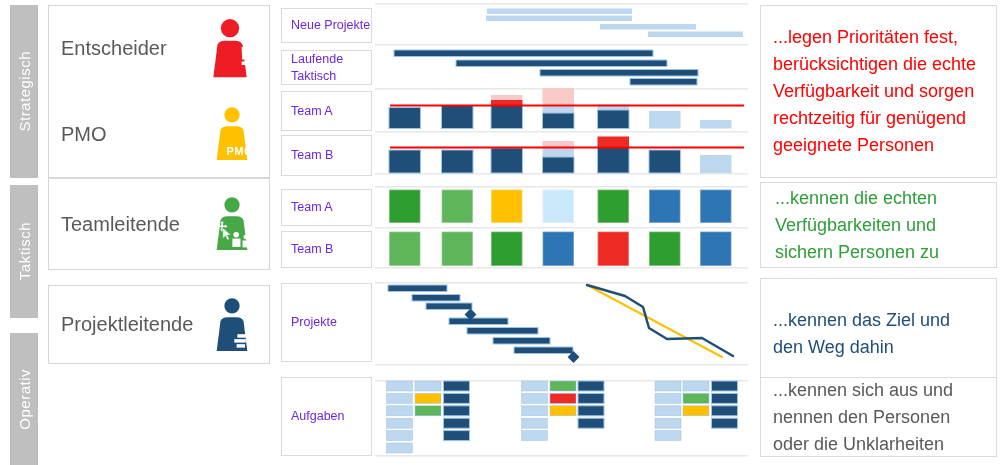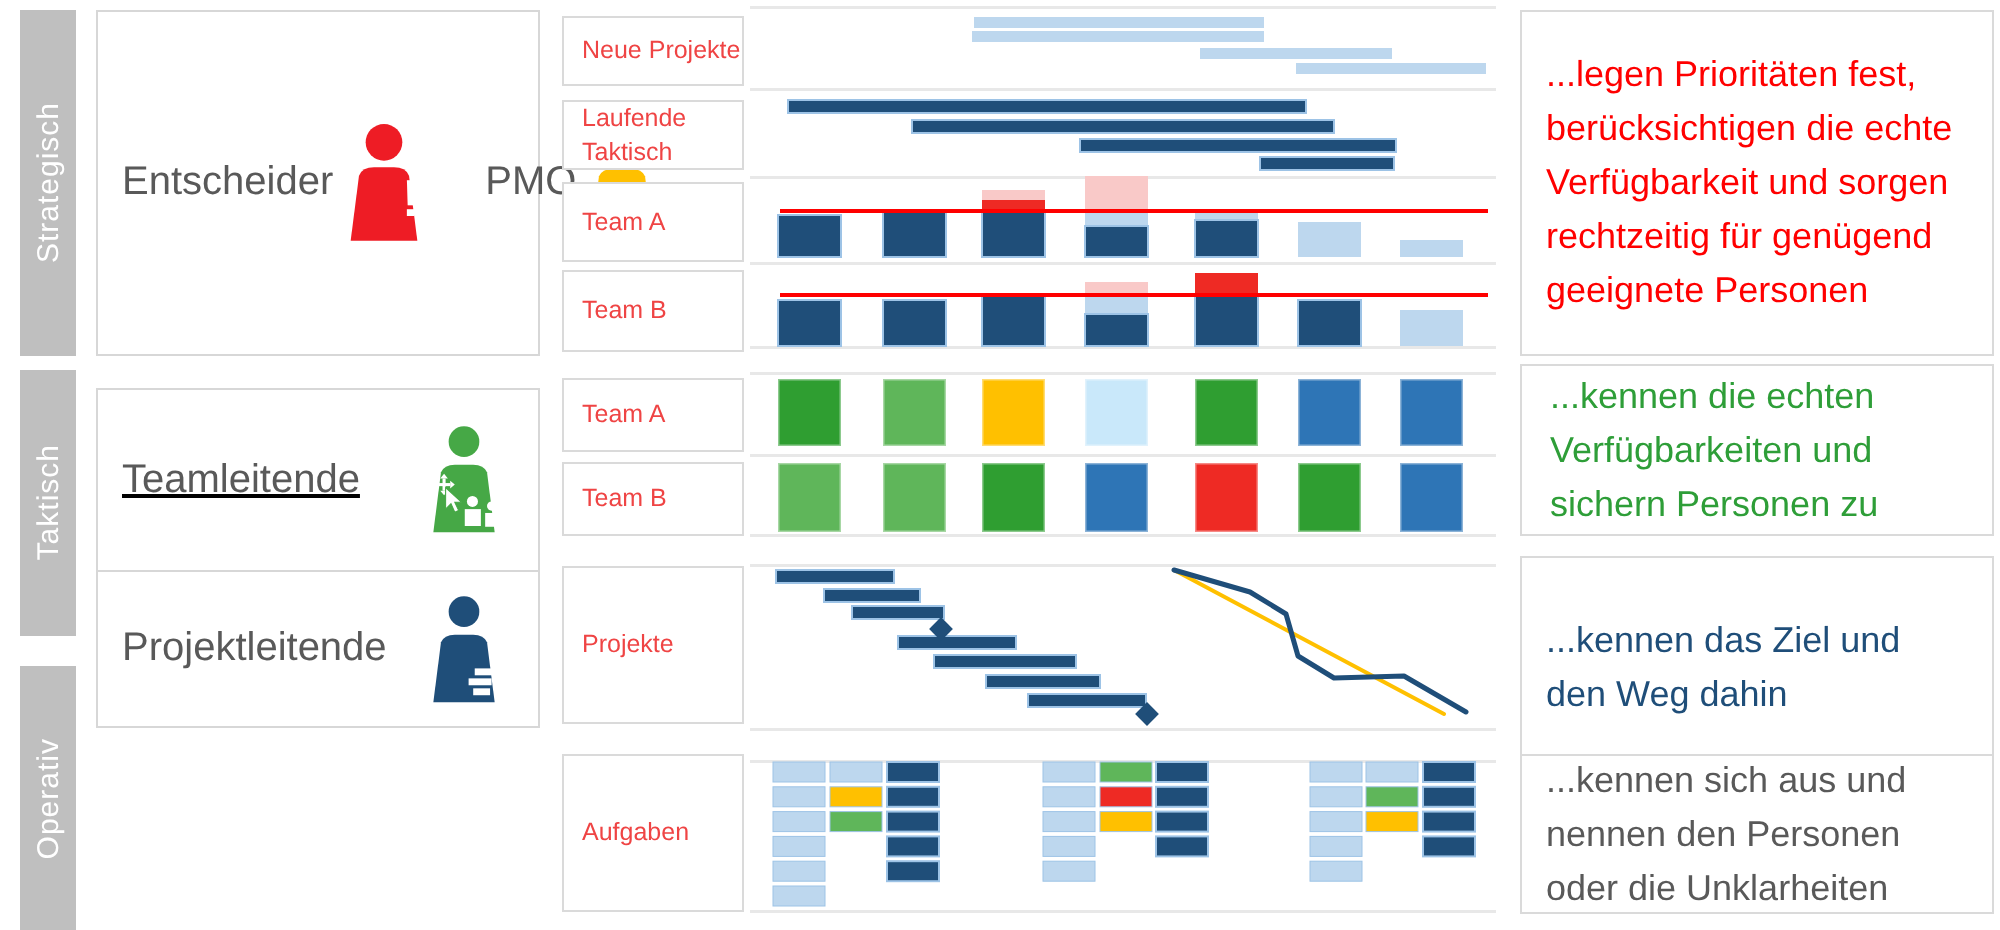--- a/index.html
+++ b/index.html
@@ -17,45 +17,45 @@
     color:#fff;font-size:15px;letter-spacing:0.5px;white-space:nowrap;
   }
   .lv-strategisch{top:5px;height:173px;}
   .lv-taktisch{top:185px;height:133px;}
   .lv-operativ{top:333px;height:132px;}
 
   
   .role-box{
     position:absolute;left:48px;width:222px;background:#fff;
     border:1px solid #D7D7D7;box-sizing:border-box;
-    display:flex;flex-direction:row;
+    display:flex;flex-direction:column;
   }
   .rb-1{top:5px;height:173px;}
-  .rb-2{top:194px;height:92px;text-decoration:underline;}
+  .rb-2{top:178px;height:92px;}
   .rb-3{top:285px;height:79px;justify-content:flex-end;}
   .rb-4{top:380px;height:77px;}
   .role-row{
     flex:1;display:flex;align-items:center;justify-content:space-between;
     padding:0 14px 0 12px;
   }
   .role-label{color:#595959;font-size:20px;}
   .person-icon{position:relative;width:46px;height:58px;flex:0 0 auto;}
   .person-icon svg{width:100%;height:100%;display:block;}
   .person-icon .badge{
     position:absolute;color:#fff;font-weight:bold;
   }
   .badge-alert{right:7px;bottom:8px;font-size:26px;}
   .badge-pmo{right:2px;bottom:6px;font-size:11px;letter-spacing:0.5px;}
 
   
   .lane{
     position:absolute;left:281px;width:91px;background:#fff;
     border:1px solid #DADADA;box-sizing:border-box;
     display:flex;align-items:center;padding-left:9px;
-    color:#ef4444;font-size:12.5px;line-height:1.3;
+    color:#6d28d9;font-size:12.5px;line-height:1.3;
   }
   .lane-0{top:8px;height:35px;}
   .lane-1{top:50px;height:35px;}
   .lane-2{top:91px;height:40px;}
   .lane-3{top:135px;height:41px;}
   .lane-4{top:189px;height:37px;}
   .lane-5{top:231px;height:37px;}
   .lane-6{top:283px;height:79px;}
   .lane-7{top:377px;height:79px;}
 

